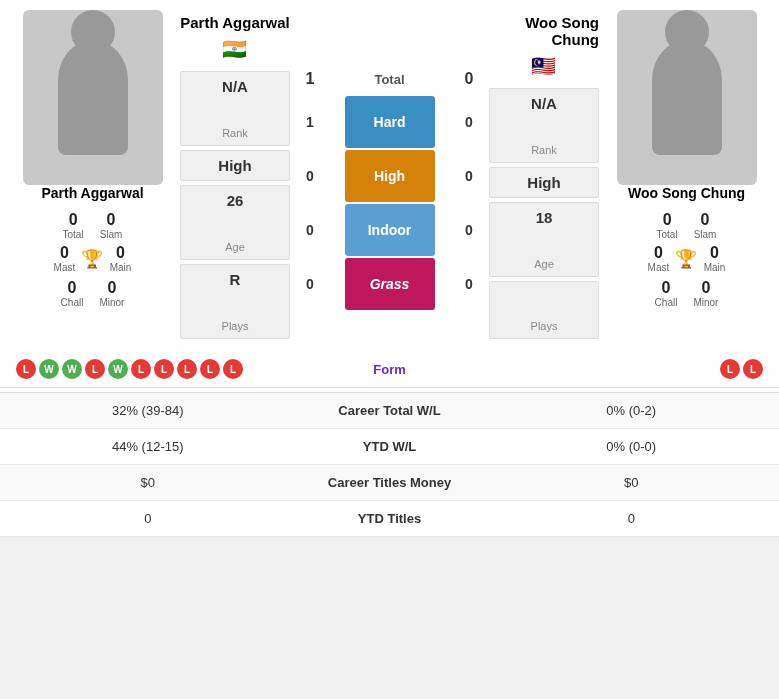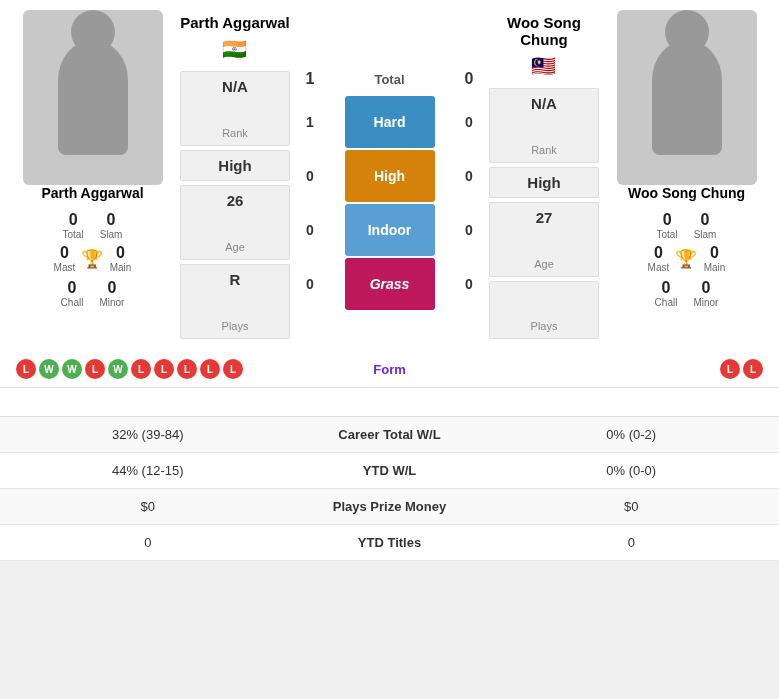--- a/index.html
+++ b/index.html
@@ -110,21 +110,21 @@
       text-align: center;
     }
 
     .court-hard { background: #3a8ec4; }
     .court-clay { background: #d4820a; }
     .court-indoor { background: #5a9fd4; }
     .court-grass { background: #be185d; font-style: italic; }
 
     
     .stats-bottom {
-      margin-top: 28px;
+      margin-top: 4px;
       border-top: 1px solid #ddd;
     }
 
     .stats-row {
       display: flex;
       align-items: center;
       border-bottom: 1px solid #e8e8e8;
       padding: 10px 16px;
     }
 
@@ -222,21 +222,21 @@
 
     .center-block {
       flex: 1;
       display: flex;
       flex-direction: column;
     }
 
     .player-header-name {
       font-size: 14px;
       font-weight: bold;
-      text-align: center;
+      text-align: right;
       margin-bottom: 4px;
     }
 
     .left-info-panel {
       background: #f0f0f0;
       border: 1px solid #ddd;
       width: 110px;
       margin: 2px 0;
       padding: 6px 8px;
       text-align: center;
@@ -401,21 +401,21 @@
       <div class="player-header-name" style="font-size:15px;margin-bottom:6px;margin-top:4px;">Woo Song Chung</div>
       <div class="flag-emoji" style="margin-bottom:8px;">🇲🇾</div>
       <div class="right-info-panel">
         <div class="panel-val">N/A</div>
         <div class="panel-lbl">Rank</div>
       </div>
       <div class="right-info-panel">
         <div class="panel-val">High</div>
       </div>
       <div class="right-info-panel">
-        <div class="panel-val">27</div>
+        <div class="panel-val">18</div>
         <div class="panel-lbl">Age</div>
       </div>
       <div class="right-info-panel">
         <div class="panel-val"></div>
         <div class="panel-lbl">Plays</div>
       </div>
     </div>
 
     <div class="right-player-block">
       <div class="player-photo-right">
@@ -483,21 +483,21 @@
         <div class="stats-center-label">Career Total W/L</div>
         <div class="stats-right-val">0% (0-2)</div>
       </div>
       <div class="stats-row">
         <div class="stats-left-val">44% (12-15)</div>
         <div class="stats-center-label">YTD W/L</div>
         <div class="stats-right-val">0% (0-0)</div>
       </div>
       <div class="stats-row">
         <div class="stats-left-val">$0</div>
-        <div class="stats-center-label">Plays Prize Money</div>
+        <div class="stats-center-label">Career Titles Money</div>
         <div class="stats-right-val">$0</div>
       </div>
       <div class="stats-row">
         <div class="stats-left-val">0</div>
         <div class="stats-center-label">YTD Titles</div>
         <div class="stats-right-val">0</div>
       </div>
     </div>
 
 </div>

